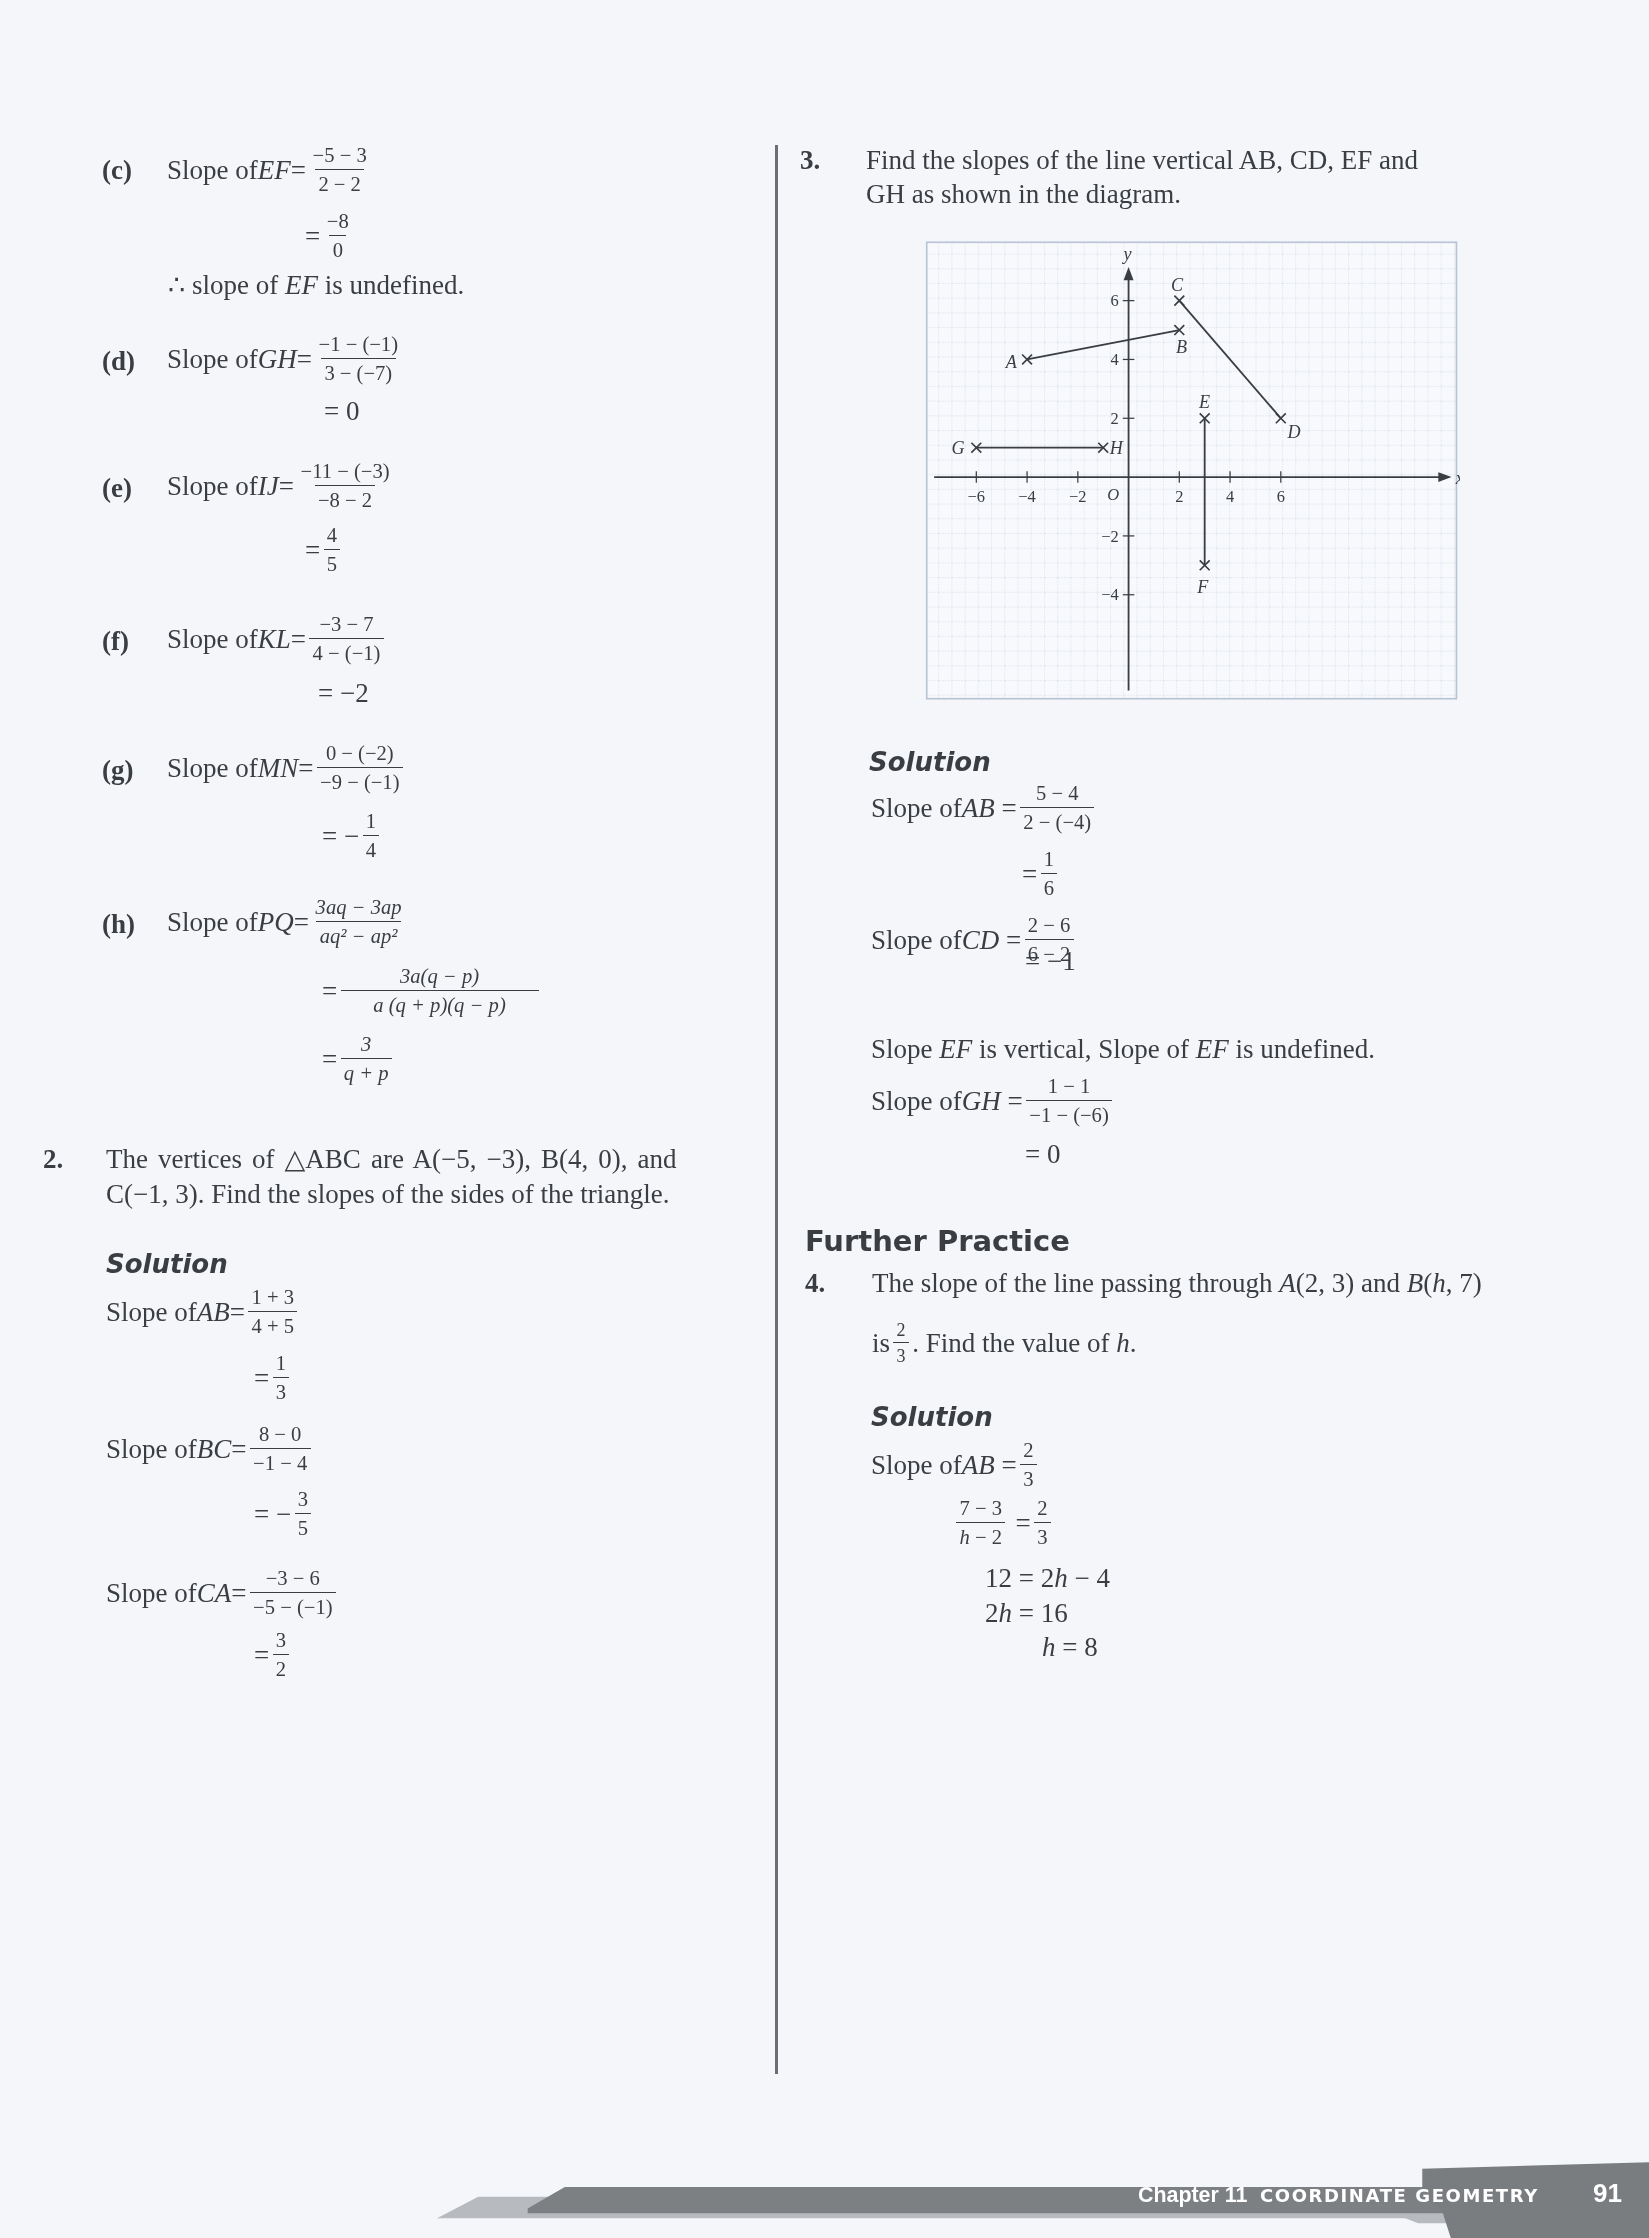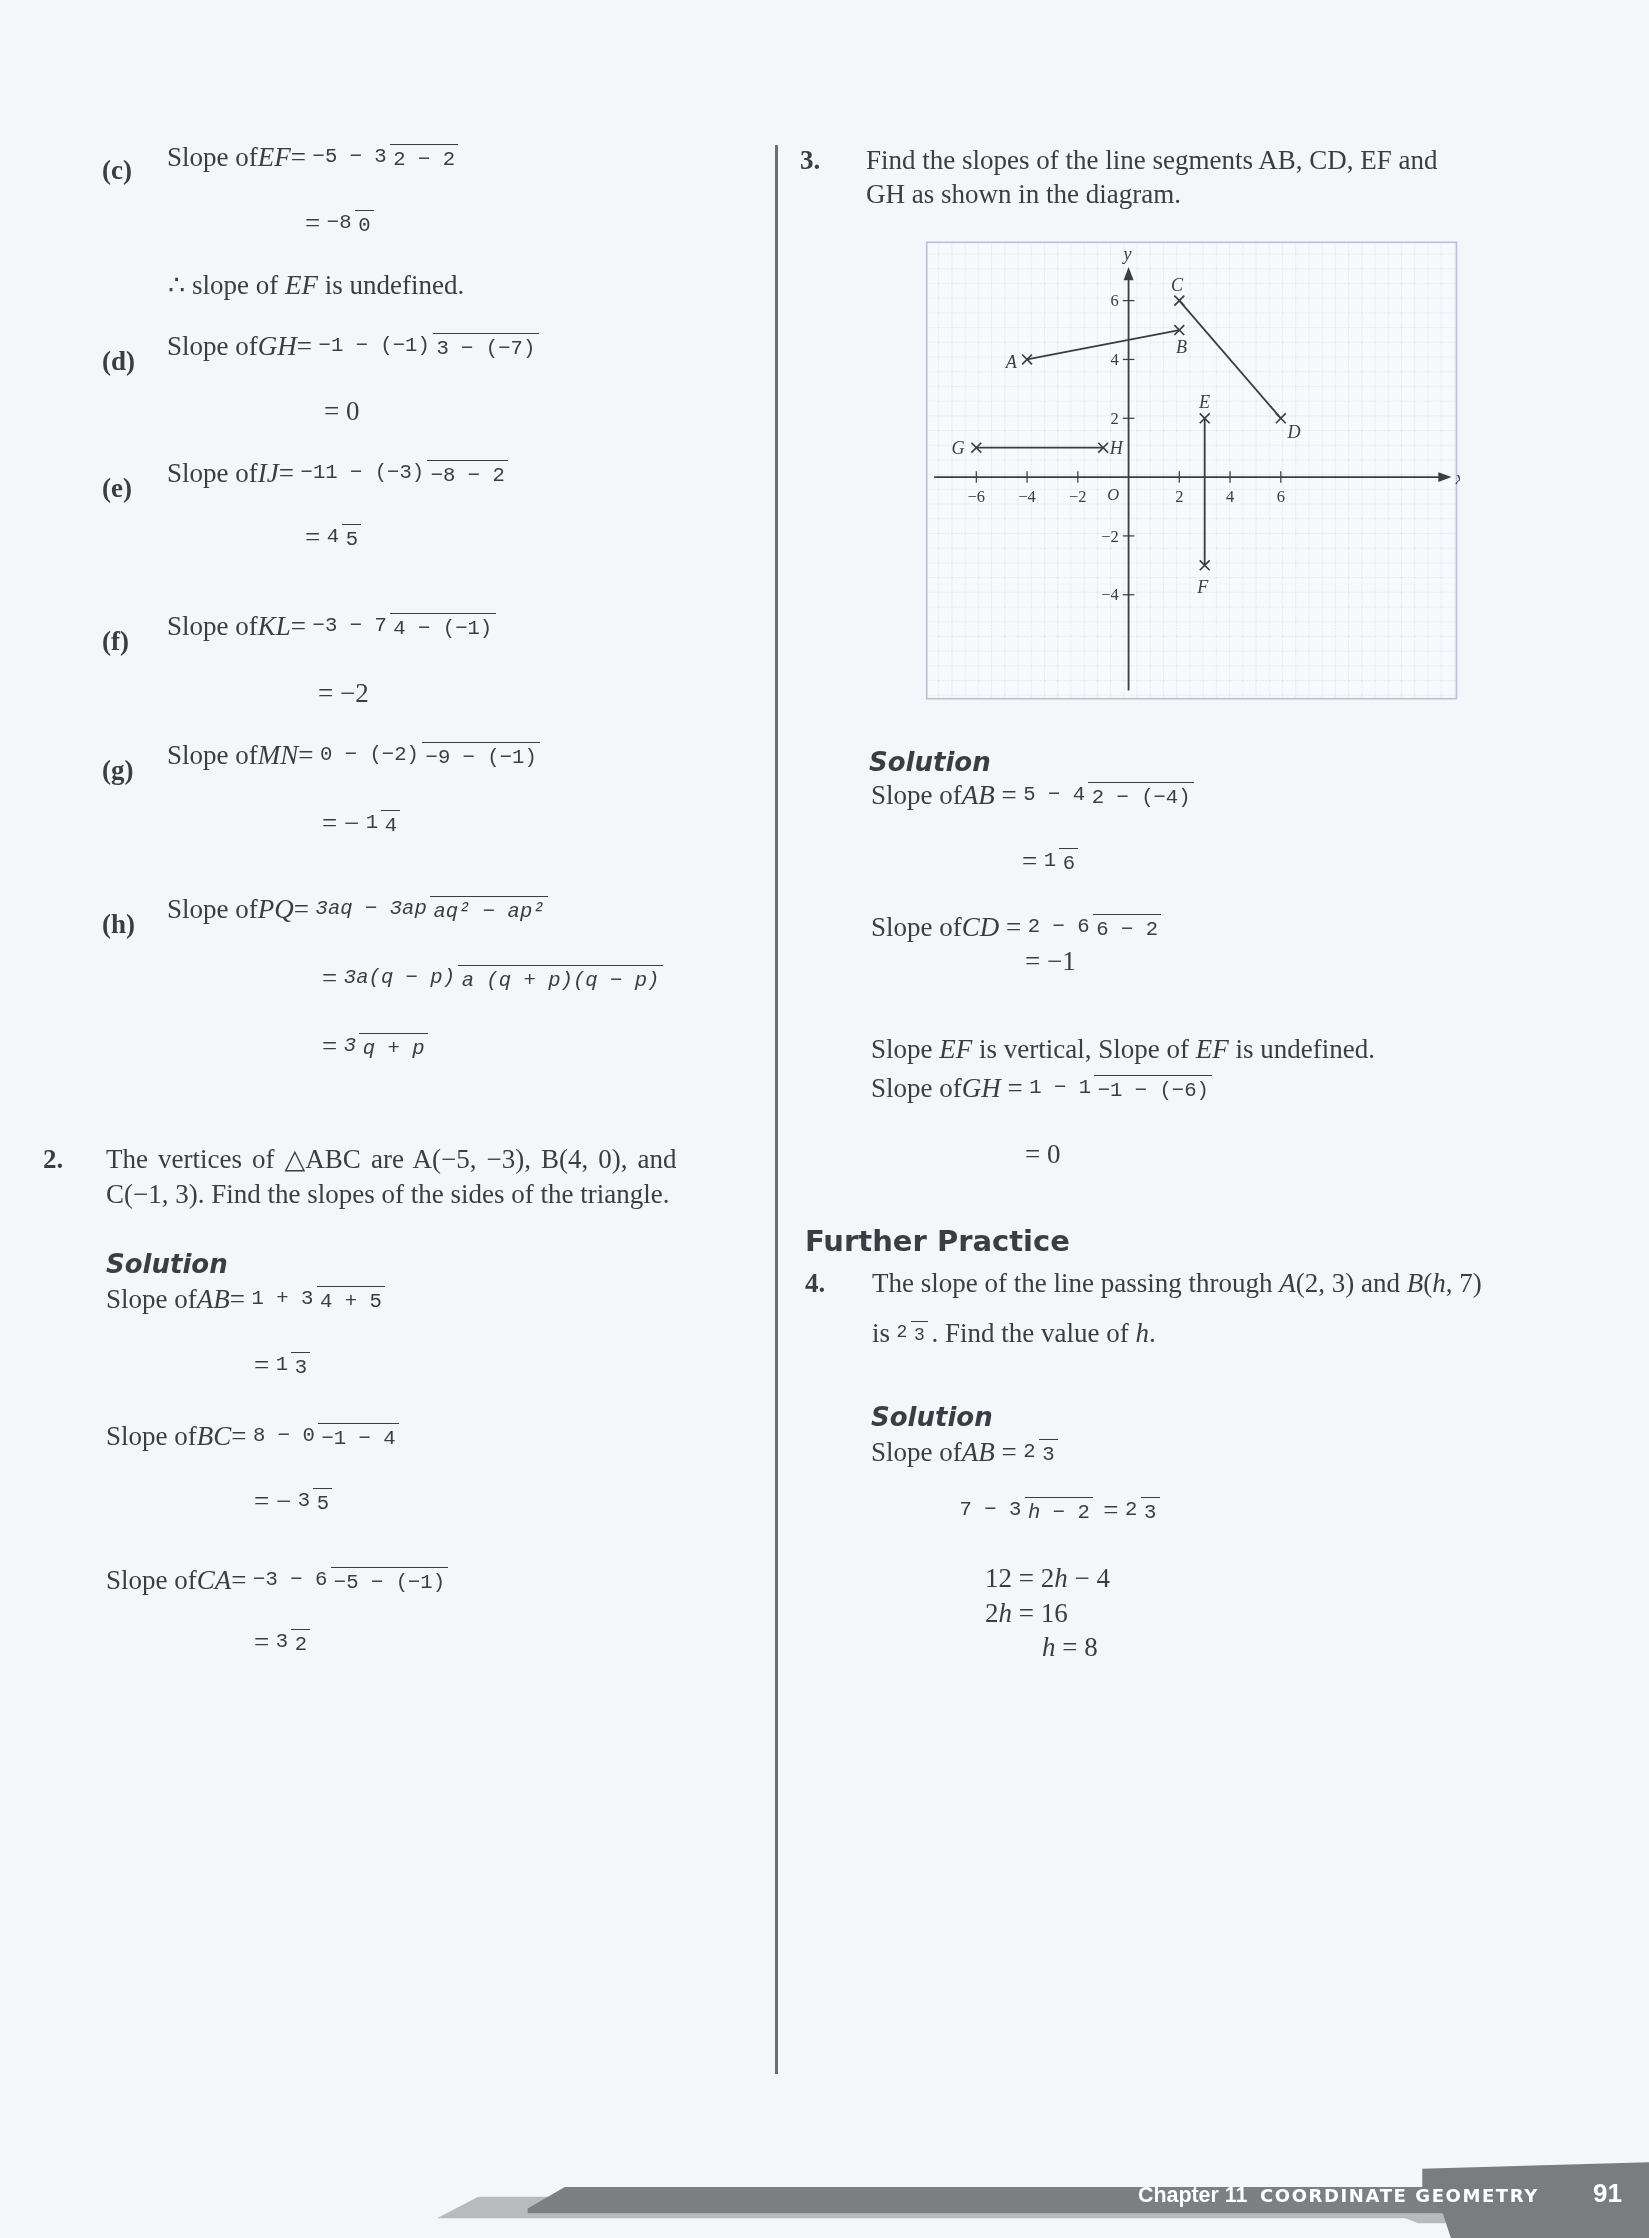--- a/index.html
+++ b/index.html
@@ -6,21 +6,21 @@
   body {
     width: 1649px; height: 2239px; position: relative; overflow: hidden;
     background: #f4f6f9;
     font-family: "Liberation Serif", "DejaVu Serif", serif;
     color: #3a3d42;
   }
   .abs { position: absolute; }
   .t { font-size: 27px; line-height: 1; white-space: nowrap; }
   .lbl { font-weight: bold; }
   i, .it { font-style: italic; }
-  .frac { display: inline-flex; flex-direction: row; align-items: center; vertical-align: middle; font-size: 20.6px; line-height: 1.15; margin: 0 3.3px; font-family: Liberation Mono, monospace; }
+  .frac { display: inline-flex; flex-direction: column; align-items: center; vertical-align: middle; font-size: 20.6px; line-height: 1.15; margin: 0 3.3px; }
   .frac .num { padding: 0 3.3px 1.6px; }
   .frac .den { border-top: 1.6px solid #3a3d42; padding: 2.5px 3.3px 0; }
   .sol { font-family: "DejaVu Sans", "Liberation Sans", sans-serif; font-weight: bold; font-style: italic; font-size: 26px; color: #3a3d42; }
   .head { font-family: "DejaVu Sans", "Liberation Sans", sans-serif; font-weight: bold; font-size: 29px; color: #3a3d42; }
   .qnum { font-weight: bold; }
   .divider { position: absolute; left: 775px; top: 145px; width: 2.5px; height: 1929px; background: #6a6d72; }
   .footer-text { position: absolute; font-family: "Liberation Sans", "DejaVu Sans", sans-serif; font-weight: bold; color: #ffffff; white-space: nowrap; }
 </style>
 </head>
 <body>
@@ -200,21 +200,21 @@
         <span class="num">3</span>
         <span class="den">2</span>
       </span>
   </div>
 </div>
 
 <div class="divider"></div>
 
 <div>
   <div class="abs t qnum" style="left:800px; top:147px;">3.</div>
-  <div class="abs t" style="left:866px; top:147px;">Find the slopes of the line segments AB, CD, EF and</div>
+  <div class="abs t" style="left:866px; top:147px;">Find the slopes of the line vertical AB, CD, EF and</div>
   <div class="abs t" style="left:866px; top:181px;">GH as shown in the diagram.</div>
 
   <svg class="abs" style="left:924px; top:239px;" width="536" height="463" viewBox="0 0 650 562">
     <defs>
       <pattern id="minor" width="16.05" height="17.85" patternUnits="userSpaceOnUse" x="2" y="1">
         <path d="M16.05 0 V17.85 M0 17.85 H16.05" stroke="#c7cfdf" stroke-width="1" fill="none" stroke-dasharray="2 1.5"></path>
       </pattern>
     </defs>
     <rect x="3" y="4" width="643" height="554" fill="#f7f9fc" stroke="#b9c3d6" stroke-width="2"></rect>
     <rect x="3" y="4" width="643" height="554" fill="url(#minor)"></rect>

